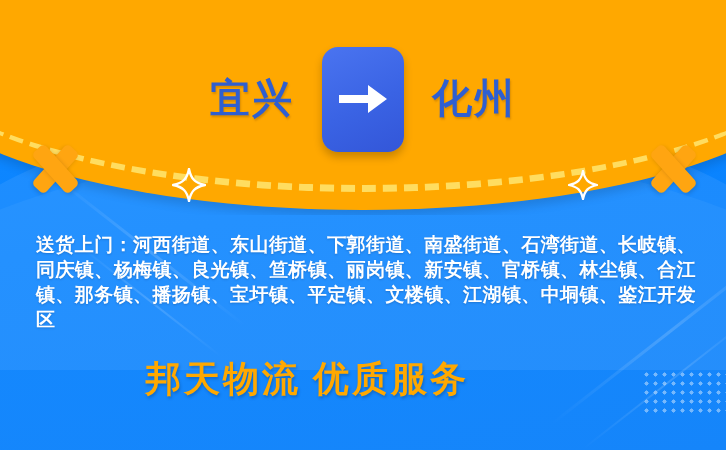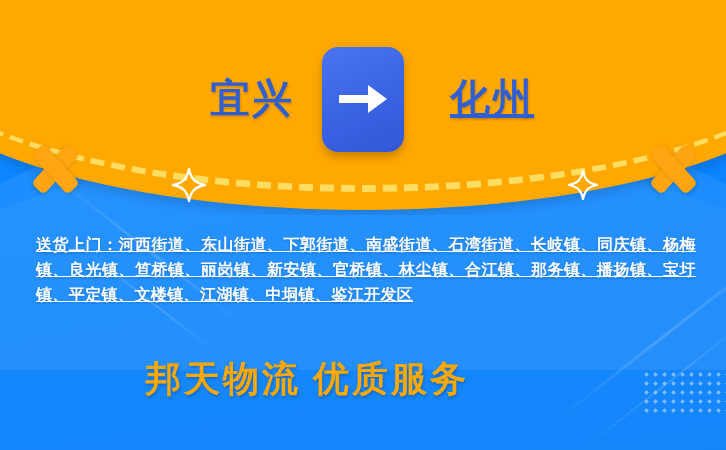--- a/index.html
+++ b/index.html
@@ -103,21 +103,21 @@
     font-size: 40px;
     font-weight: bold;
     color: #2f5fd0;
     letter-spacing: 2px;
     text-shadow: 1px 2px 2px rgba(120,70,0,0.28);
     font-family: "Liberation Serif", "DejaVu Serif", serif;
     line-height: 1;
     white-space: nowrap;
   }
   .city.left  { text-align: right; min-width: 120px; }
-  .city.right { text-align: center;  min-width: 120px; text-decoration: underline; }
+  .city.right { text-align: left;  min-width: 120px; }
 
   .arrow-btn {
     width: 82px;
     height: 105px;
     border-radius: 16px;
     background: linear-gradient(155deg, #4a74f0 0%, #3a63e4 55%, #3356d8 100%);
     box-shadow: 0 5px 9px rgba(0,0,0,0.22);
     display: flex;
     align-items: center;
     justify-content: center;
@@ -175,27 +175,26 @@
   
   .copy {
     position: absolute;
     left: 36px;
     top: 232px;
     width: 660px;
     z-index: 7;
     color: #ffffff;
     font-family: "Liberation Serif", "DejaVu Serif", serif;
     font-weight: bold;
-    font-size: 16px;
+    font-size: 19px;
     line-height: 25px;
     letter-spacing: 0.4px;
     text-shadow: 0 1px 2px rgba(0,40,90,0.25);
     word-break: break-all;
     text-align: justify;
-    text-decoration: underline;
   }
 
   
   .slogan {
     position: absolute;
     left: 0;
     top: 360px;
     width: 614px;
     text-align: center;
     z-index: 8;

